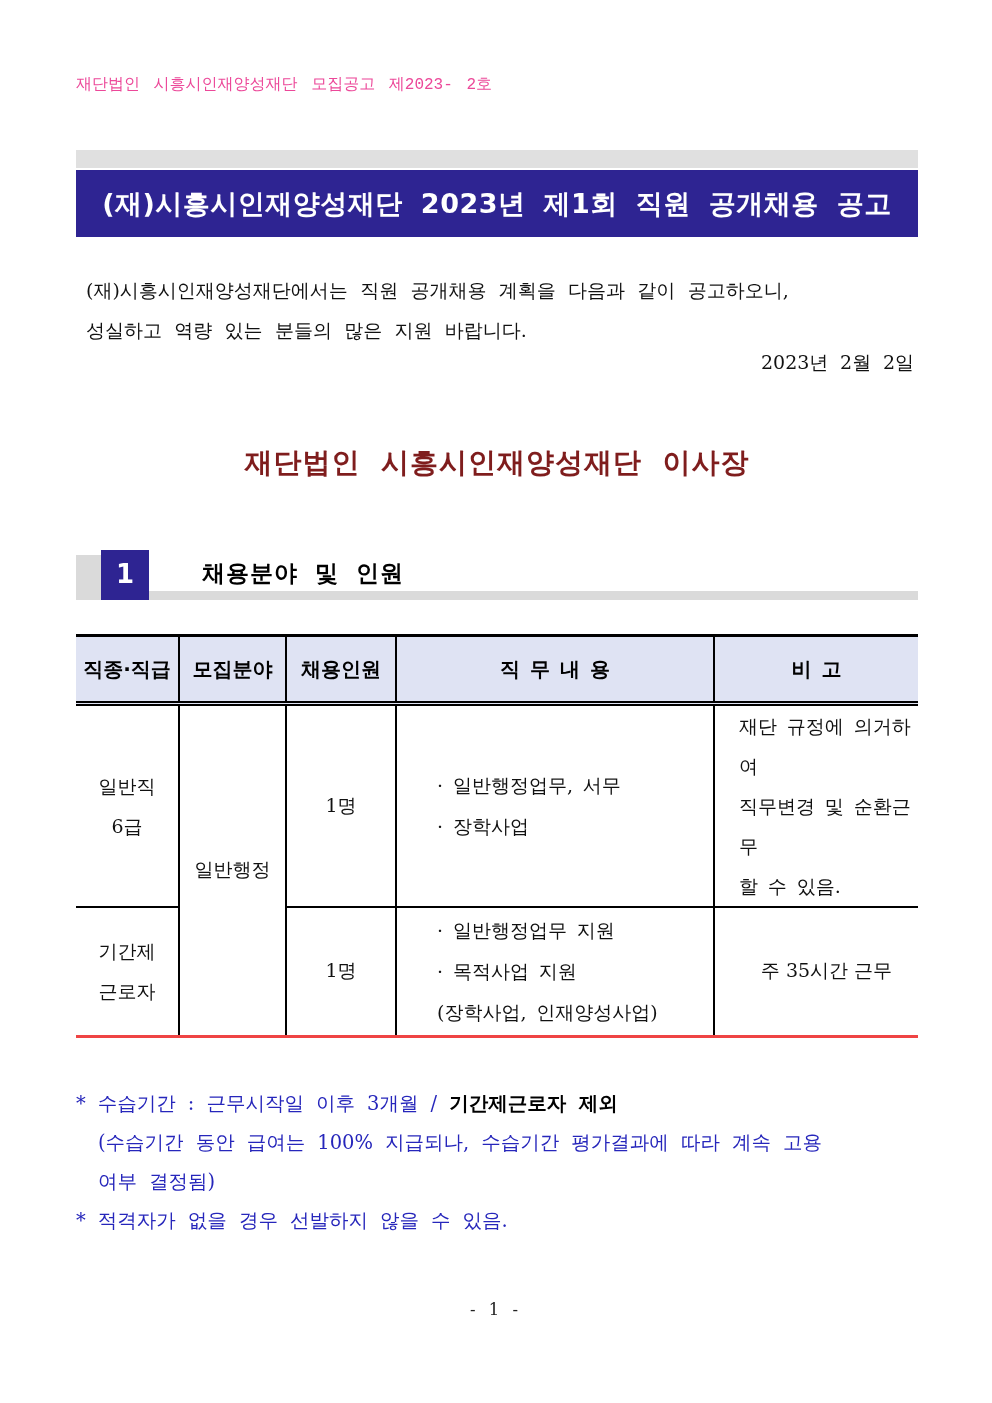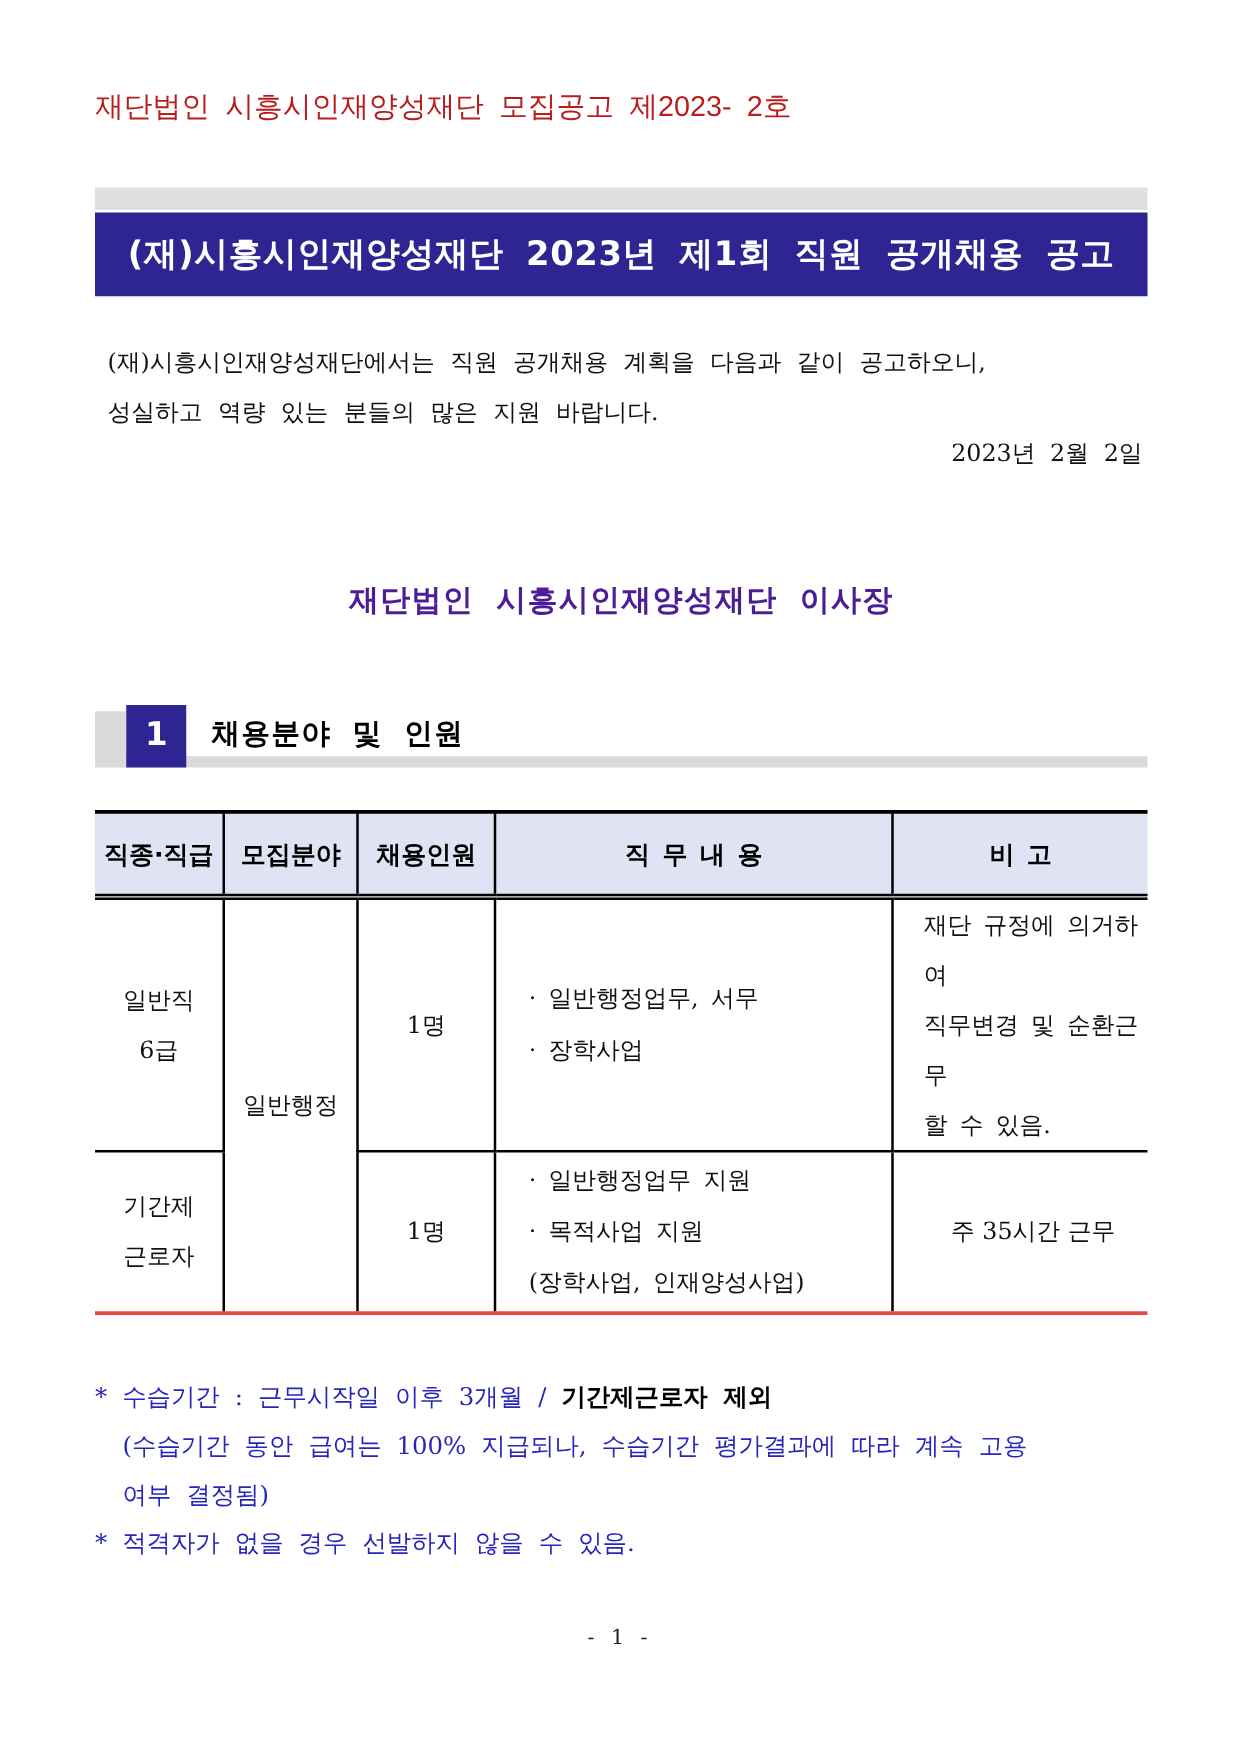--- a/index.html
+++ b/index.html
@@ -10,25 +10,25 @@
     position: relative;
     width: 992px;
     height: 1403px;
     margin: 0 auto;
     background: #ffffff;
     padding: 72px 74px 0 76px;
     overflow: hidden;
   }
 
   .doc-no {
-    font-family: Liberation Sans, sans-serif;
-    font-size: 23px;
+    font-family: Liberation Mono, monospace;
+    font-size: 16px;
     line-height: 26px;
     word-spacing: 0.25em;
-    color: #b91c1c;
+    color: #ec4899;
   }
 
   .gray-strip {
     margin-top: 52px;
     height: 18px;
     background: #e0e0e0;
   }
 
   .banner {
     background: #2e2492;
@@ -56,27 +56,27 @@
   .date-line {
     text-align: right;
     padding-right: 4px;
     font-family: "DejaVu Serif", "Liberation Serif", serif;
     font-size: 19px;
     word-spacing: 0.3em;
     color: #111;
   }
 
   .signature {
-    margin-top: 88px;
-    text-align: center;
-    font-size: 24px;
+    margin-top: 68px;
+    text-align: center;
+    font-size: 28px;
     font-weight: bold;
     word-spacing: 0.35em;
     letter-spacing: 1px;
-    color: #4c1d95;
+    color: #7f1d1d;
   }
 
   .section-header {
     position: relative;
     margin-top: 68px;
     height: 50px;
   }
   .sec-underbar {
     position: absolute;
     left: 0; right: 0; bottom: 0;
@@ -95,21 +95,21 @@
     width: 48px; height: 50px;
     background: #2e2492;
     color: #fff;
     font-size: 26px;
     font-weight: bold;
     text-align: center;
     line-height: 48px;
   }
   .sec-title {
     position: absolute;
-    left: 93px; top: 1px;
+    left: 126px; top: 1px;
     font-size: 23px;
     font-weight: bold;
     line-height: 44px;
     word-spacing: 0.35em;
     letter-spacing: 1px;
     color: #000;
   }
 
   table.recruit {
     margin-top: 34px;
@@ -134,21 +134,21 @@
     text-align: center;
     border-bottom: 5px double #000;
     word-spacing: 0.15em;
   }
   table.recruit td { font-size: 19px; color: #111; }
   tr.row1 > td { height: 131px; }
   tr.row2 > td { height: 129px; }
   tr.row1 > td.has-rowdiv { border-bottom: 2px solid #000; }
   td.center { text-align: center; }
   td .cell-line { line-height: 40px; }
-  td.duties { padding-left: 26px; }
+  td.duties { padding-left: 40px; }
   td.duties .cell-line { line-height: 41px; word-spacing: 0.2em; }
   td.note-cell { padding-left: 24px; padding-right: 4px; }
   td.note-cell .cell-line { line-height: 40px; word-spacing: 0.2em; }
   td .bold-line { font-weight: normal; font-family: "DejaVu Sans", sans-serif; font-size: 19px; }
 
   .footnotes {
     margin-top: 46px;
     font-family: "DejaVu Serif", "Liberation Serif", serif;
     font-size: 19.5px;
     line-height: 39px;

